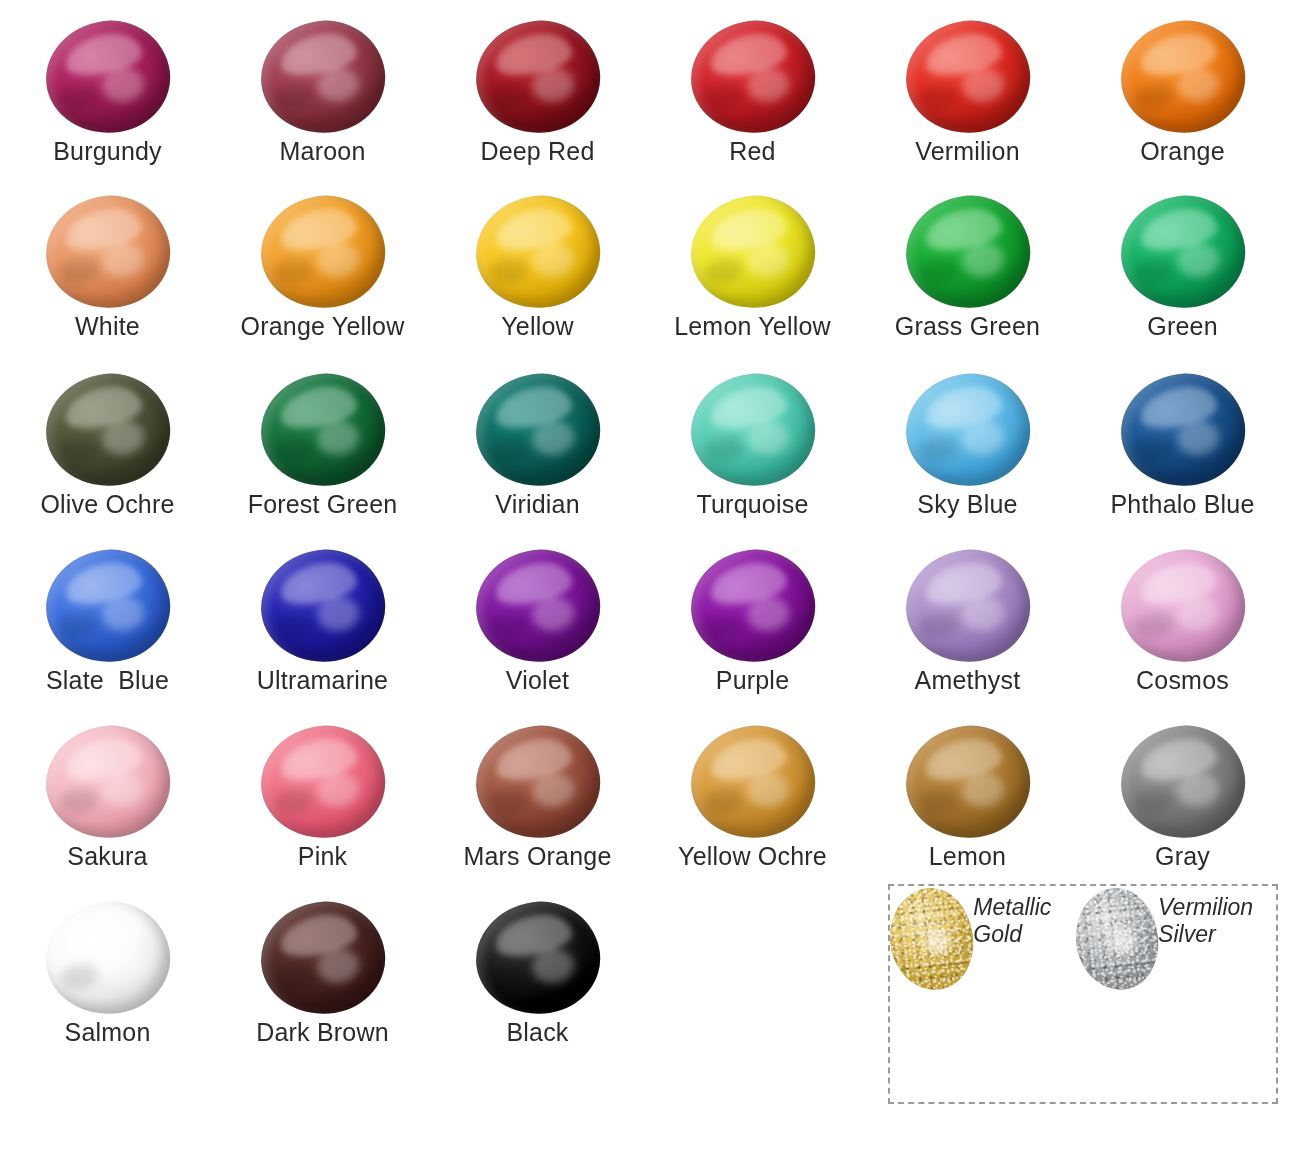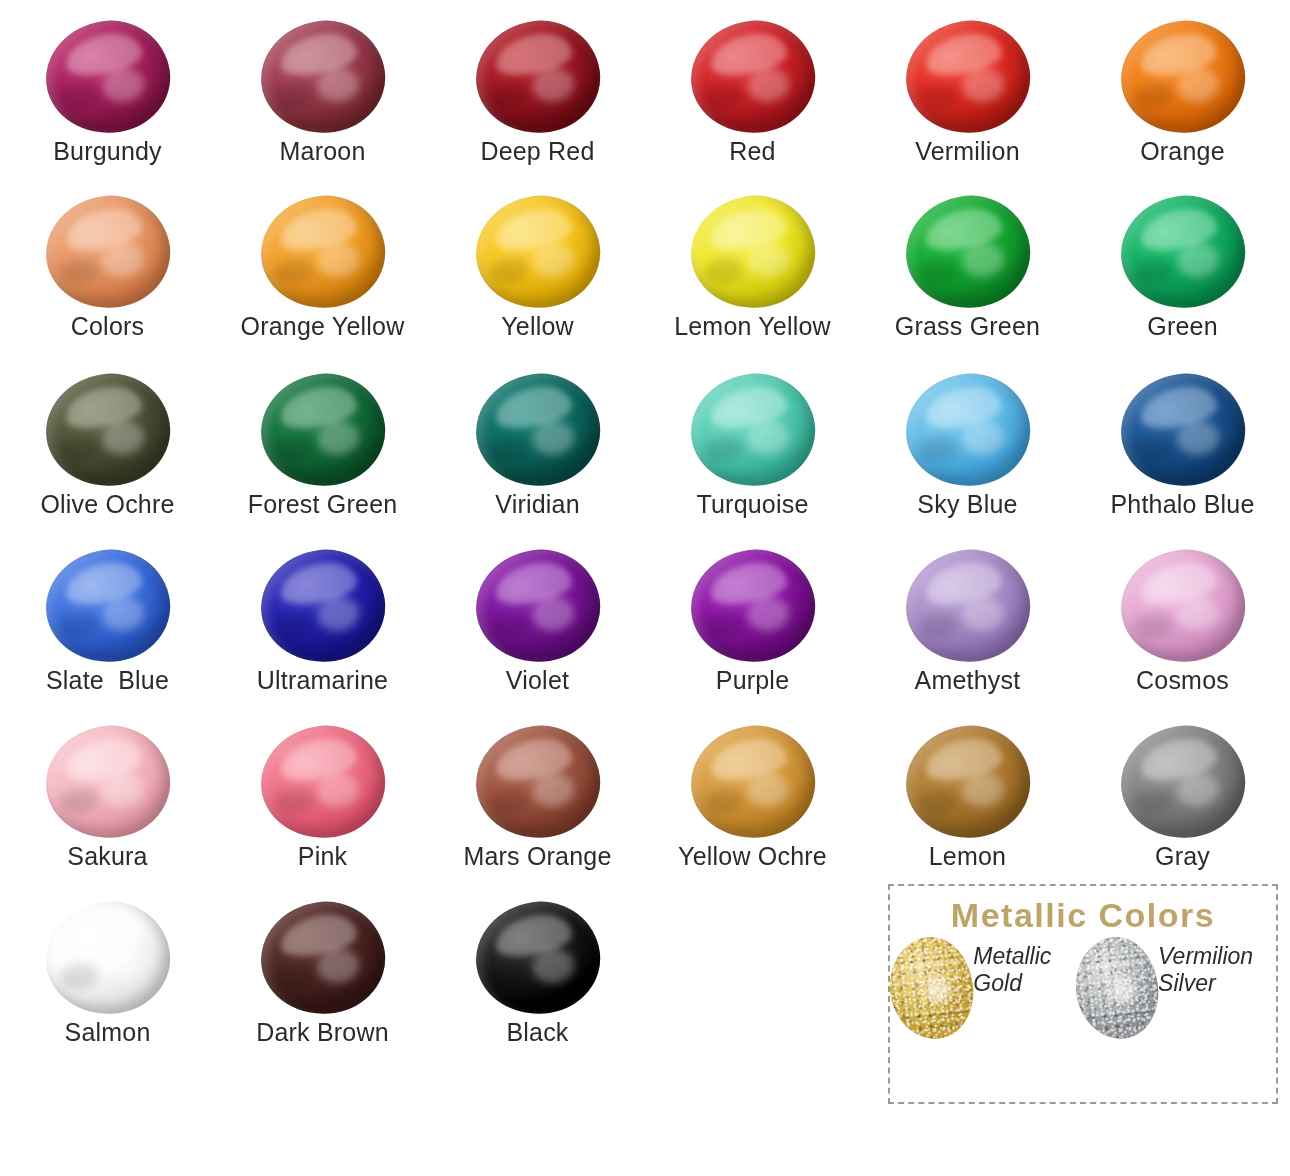--- a/index.html
+++ b/index.html
@@ -211,21 +211,21 @@
       </div>
       <div class="cell">
         <div class="blob-wrap">
           <div class="blob" style="background:radial-gradient(ellipse 70% 60% at 38% 30%, #f3b18a 0%, #e99765 52%, #cf7846 100%);">
             <span class="rim"></span>
             <span class="hl1"></span>
             <span class="hl2"></span>
             <span class="hl3"></span>
           </div>
         </div>
-        <div class="label">Colors</div>
+        <div class="label">White</div>
       </div>
       <div class="cell">
         <div class="blob-wrap">
           <div class="blob" style="background:radial-gradient(ellipse 70% 60% at 38% 30%, #f7ba5c 0%, #f2a02a 52%, #d07f0d 100%);">
             <span class="rim"></span>
             <span class="hl1"></span>
             <span class="hl2"></span>
             <span class="hl3"></span>
           </div>
         </div>
@@ -502,21 +502,20 @@
             <span class="hl1"></span>
             <span class="hl2"></span>
             <span class="hl3"></span>
           </div>
         </div>
         <div class="label">Black</div>
       </div>
     </div>
 
   <div class="metallic-box">
-    <div class="metallic-title">Metallic Colors</div>
     <div class="metallic-row" id="metallic-row">
         <div class="m-cell">
           <div class="m-blob" style="background:radial-gradient(ellipse 70% 60% at 38% 30%, #f2de9a 0%, #e3c25b 52%, #c29e31 100%);">
             <span class="sparkle"></span>
             <span class="mhl"></span>
           </div>
           <div class="m-label">Metallic Gold</div>
         </div>
         <div class="m-cell">
           <div class="m-blob" style="background:radial-gradient(ellipse 70% 60% at 38% 30%, #dfe1e3 0%, #b9bcbe 52%, #8e9194 100%);">

